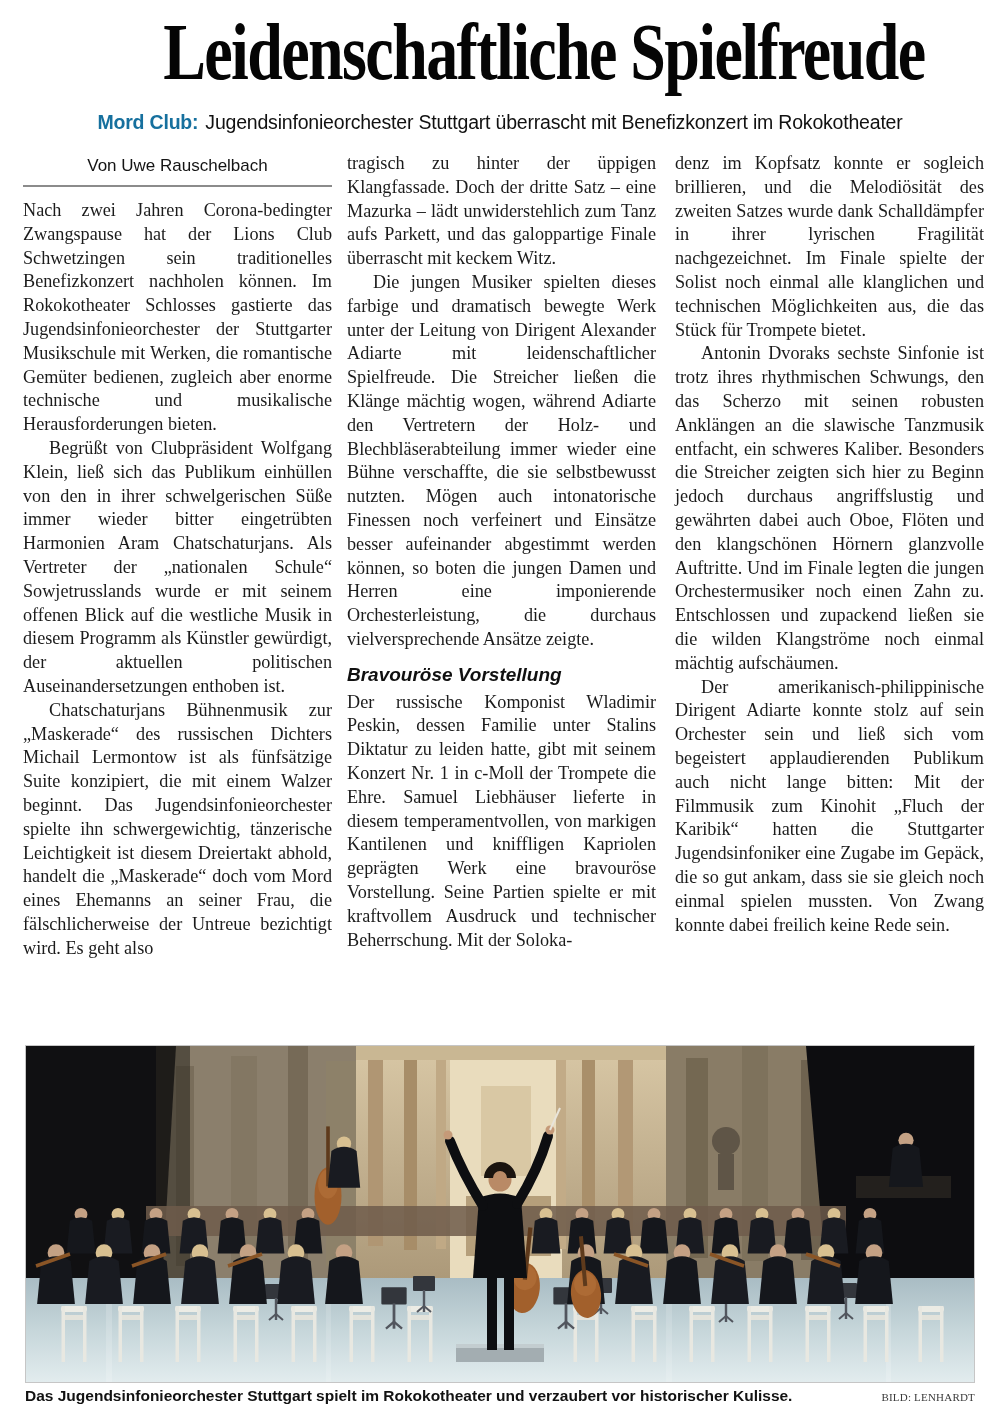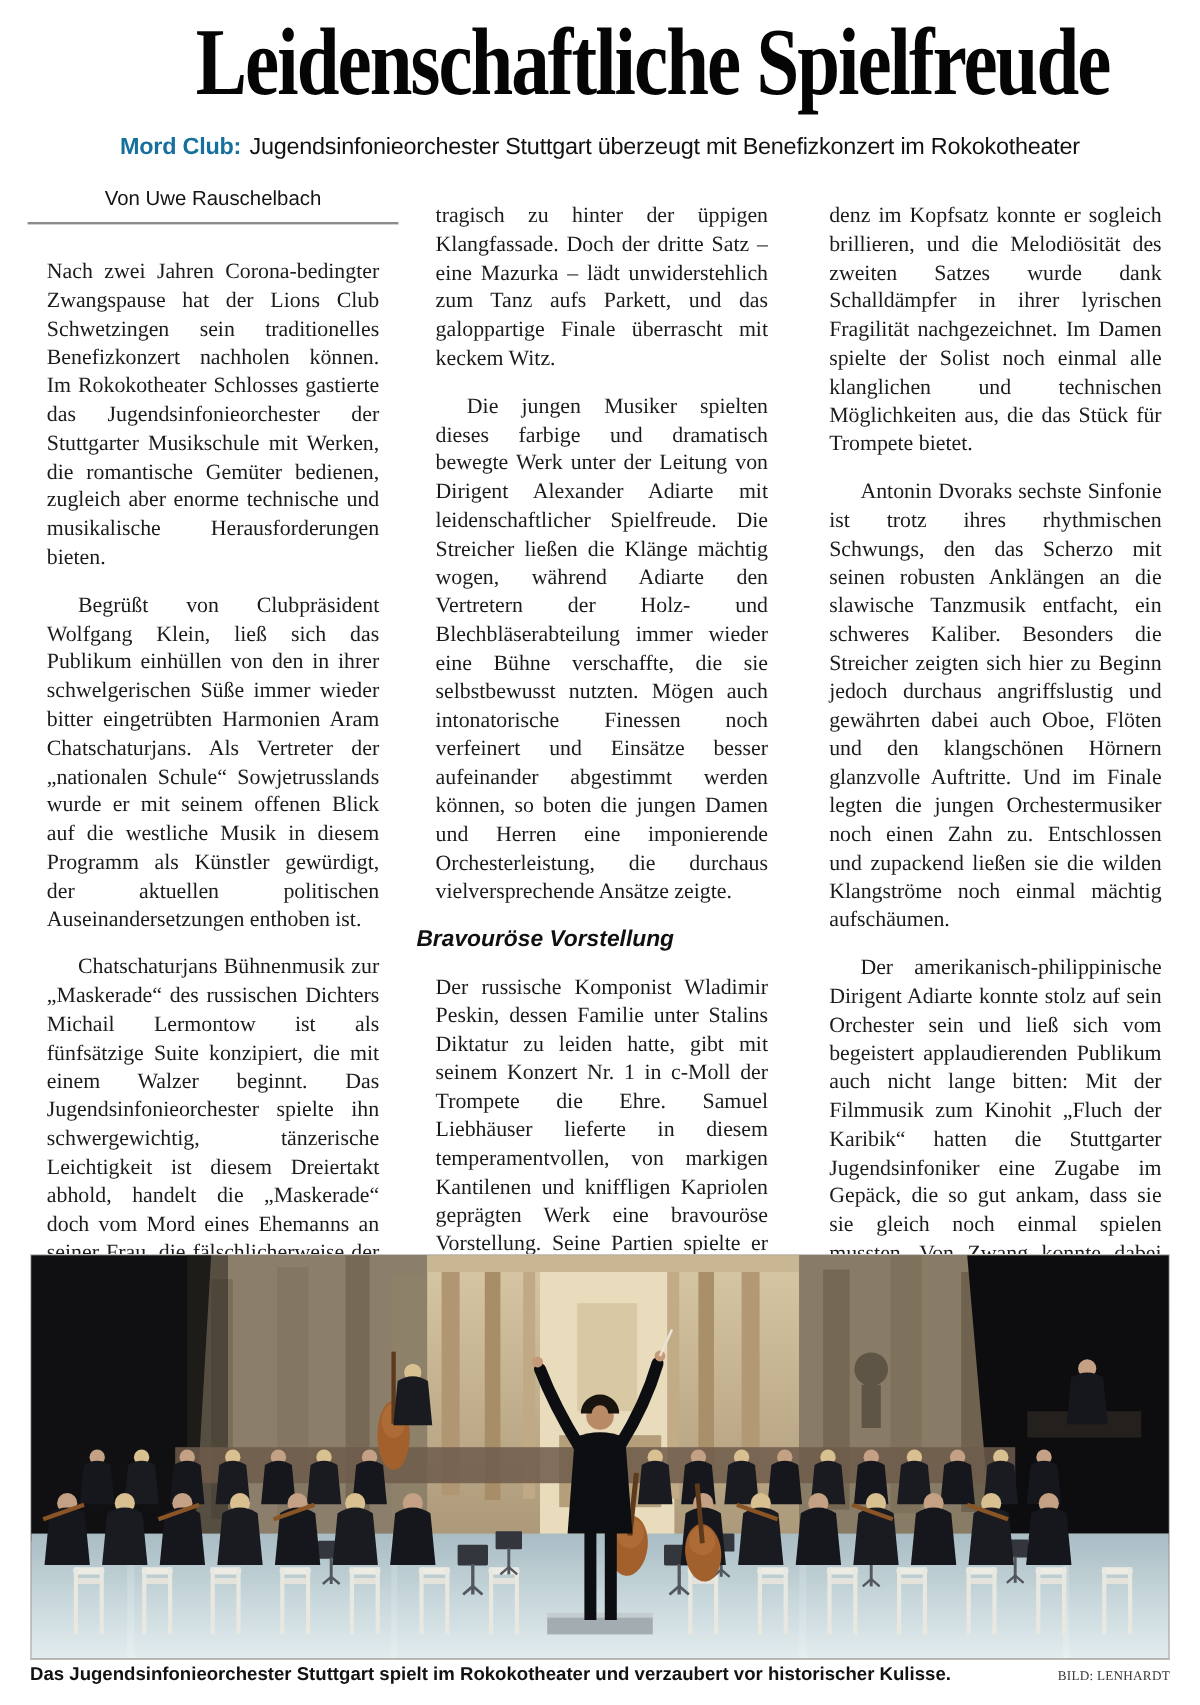--- a/index.html
+++ b/index.html
@@ -10,21 +10,21 @@
             font-size:80px;line-height:1.02;letter-spacing:-2px;white-space:nowrap;color:#050505;
             transform:scaleX(0.80);transform-origin:center top;}
   .kicker{position:absolute;top:111px;left:0;width:1000px;text-align:center;
           font-family:"Liberation Sans",sans-serif;font-size:19.5px;letter-spacing:-0.2px;color:#111;}
   .kicker-label{font-weight:700;margin-right:7px;}
   .byline-block{position:absolute;left:23px;top:156px;width:309px;text-align:center;}
   .byline{font-family:"Liberation Sans",sans-serif;font-weight:400;font-size:17px;color:#141414;}
   .byline-rule{margin-top:9px;height:2px;width:100%;background:#8b8b8b;}
   .col{position:absolute;width:309px;text-align:justify;font-size:18.2px;line-height:23.8px;
        hyphens:auto;-webkit-hyphens:auto;}
-  .col p{margin:16px;}
+  .col p{margin:0;}
   .col p.indent{text-indent:26px;}
   .col1{left:23px;top:199px;}
   .col2{left:347px;top:152px;}
   .col3{left:675px;top:152px;}
   .subhead{font-family:"Liberation Sans",sans-serif;font-weight:700;font-size:19px;
            text-align:left;margin:11px 0 4px 0 !important;color:#101010;font-style:italic;}
   .photo-frame{position:absolute;left:25px;top:1045px;width:948px;height:336px;
                border:1px solid #c6c6c6;box-sizing:content-box;background:#7a7062;}
   .caption-row{position:absolute;left:25px;top:1387px;width:950px;display:flex;
                justify-content:space-between;align-items:baseline;text-align:right;}
@@ -34,21 +34,21 @@
 </head>
 <body>
 
 <div class="page">
 
   <div class="headline-wrap">
     <div class="headline">Leidenschaftliche Spielfreude</div>
   </div>
 
   <div class="kicker">
-    <span class="kicker-label" style="color: rgb(22, 112, 158);">Mord Club:</span><span>Jugendsinfonieorchester Stuttgart überzeugt mit Benefizkonzert im Rokokotheater</span>
+    <span class="kicker-label" style="color: rgb(22, 112, 158);">Mord Club:</span><span>Jugendsinfonieorchester Stuttgart überrascht mit Benefizkonzert im Rokokotheater</span>
   </div>
 
   <div class="byline-block">
     <div class="byline">Von Uwe Rauschelbach</div>
     <div class="byline-rule" style="background: rgb(139, 139, 139);"></div>
   </div>
 
   <div class="col col1">
     <p>Nach zwei Jahren Corona-bedingter Zwangspause hat der Lions Club Schwetzingen sein traditionelles Benefizkonzert nachholen können. Im Rokokotheater Schlosses gastierte das Jugendsinfonieorchester der Stuttgarter Musikschule mit Werken, die romantische Gemüter bedienen, zugleich aber enorme technische und musikalische Herausforderungen bieten.</p>
     <p class="indent">Begrüßt von Clubpräsident Wolfgang Klein, ließ sich das Publikum einhüllen von den in ihrer schwelgerischen Süße immer wieder bitter eingetrübten Harmonien Aram Chatschaturjans. Als Vertreter der „nationalen Schule“ Sowjetrusslands wurde er mit seinem offenen Blick auf die westliche Musik in diesem Programm als Künstler gewürdigt, der aktuellen politischen Auseinandersetzungen enthoben ist.</p>
@@ -56,21 +56,21 @@
   </div>
 
   <div class="col col2">
     <p>tragisch zu hinter der üppigen Klangfassade. Doch der dritte Satz – eine Mazurka – lädt unwiderstehlich zum Tanz aufs Parkett, und das galoppartige Finale überrascht mit keckem Witz.</p>
     <p class="indent">Die jungen Musiker spielten dieses farbige und dramatisch bewegte Werk unter der Leitung von Dirigent Alexander Adiarte mit leidenschaftlicher Spielfreude. Die Streicher ließen die Klänge mächtig wogen, während Adiarte den Vertretern der Holz- und Blechbläserabteilung immer wieder eine Bühne verschaffte, die sie selbstbewusst nutzten. Mögen auch intonatorische Finessen noch verfeinert und Einsätze besser aufeinander abgestimmt werden können, so boten die jungen Damen und Herren eine imponierende Orchesterleistung, die durchaus vielversprechende Ansätze zeigte.</p>
     <p class="subhead">Bravouröse Vorstellung</p>
     <p>Der russische Komponist Wladimir Peskin, dessen Familie unter Stalins Diktatur zu leiden hatte, gibt mit seinem Konzert Nr. 1 in c-Moll der Trompete die Ehre. Samuel Liebhäuser lieferte in diesem temperamentvollen, von markigen Kantilenen und kniffligen Kapriolen geprägten Werk eine bravouröse Vorstellung. Seine Partien spielte er mit kraftvollem Ausdruck und technischer Beherrschung. Mit der Soloka-</p>
   </div>
 
   <div class="col col3">
-    <p>denz im Kopfsatz konnte er sogleich brillieren, und die Melodiösität des zweiten Satzes wurde dank Schalldämpfer in ihrer lyrischen Fragilität nachgezeichnet. Im Damen spielte der Solist noch einmal alle klanglichen und technischen Möglichkeiten aus, die das Stück für Trompete bietet.</p>
+    <p>denz im Kopfsatz konnte er sogleich brillieren, und die Melodiösität des zweiten Satzes wurde dank Schalldämpfer in ihrer lyrischen Fragilität nachgezeichnet. Im Finale spielte der Solist noch einmal alle klanglichen und technischen Möglichkeiten aus, die das Stück für Trompete bietet.</p>
     <p class="indent">Antonin Dvoraks sechste Sinfonie ist trotz ihres rhythmischen Schwungs, den das Scherzo mit seinen robusten Anklängen an die slawische Tanzmusik entfacht, ein schweres Kaliber. Besonders die Streicher zeigten sich hier zu Beginn jedoch durchaus angriffslustig und gewährten dabei auch Oboe, Flöten und den klangschönen Hörnern glanzvolle Auftritte. Und im Finale legten die jungen Orchestermusiker noch einen Zahn zu. Entschlossen und zupackend ließen sie die wilden Klangströme noch einmal mächtig aufschäumen.</p>
     <p class="indent">Der amerikanisch-philippinische Dirigent Adiarte konnte stolz auf sein Orchester sein und ließ sich vom begeistert applaudierenden Publikum auch nicht lange bitten: Mit der Filmmusik zum Kinohit „Fluch der Karibik“ hatten die Stuttgarter Jugendsinfoniker eine Zugabe im Gepäck, die so gut ankam, dass sie sie gleich noch einmal spielen mussten. Von Zwang konnte dabei freilich keine Rede sein.</p>
   </div>
 
   <div class="photo-frame">
     <svg width="948" height="336" viewBox="0 0 948 336" xmlns="http://www.w3.org/2000/svg">
       <defs>
         <linearGradient id="gFloor" x1="0" y1="0" x2="0" y2="1">
           <stop offset="0" stop-color="#a9bcc4"></stop>
             <stop offset="0.5" stop-color="#c6d6da"></stop>

